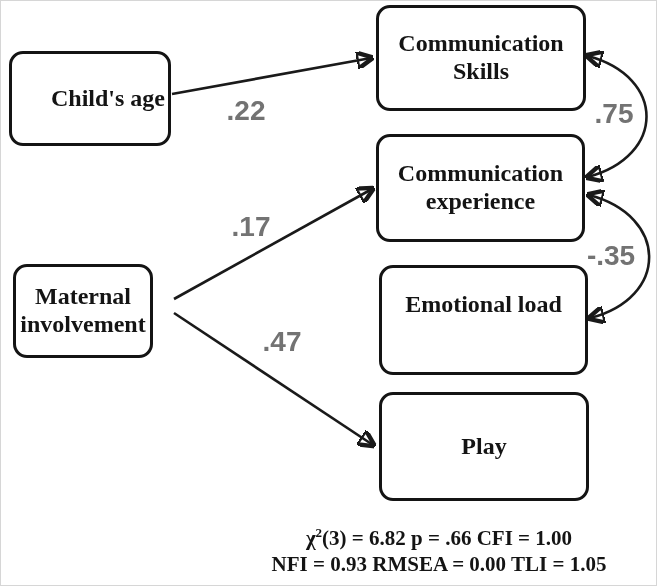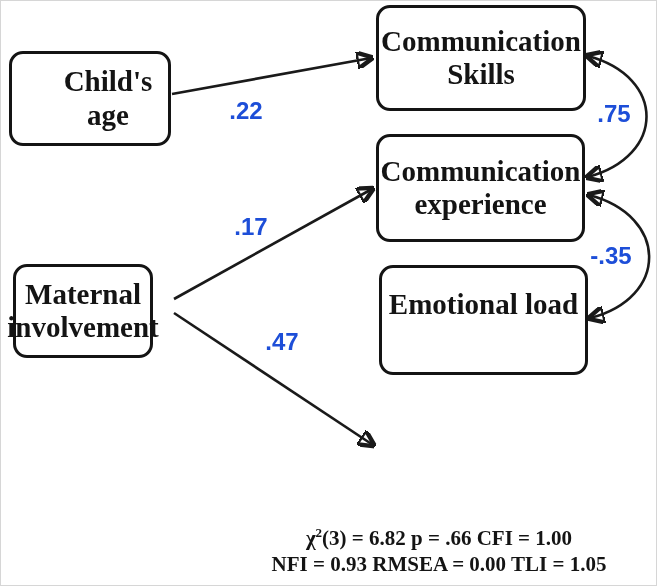--- a/index.html
+++ b/index.html
@@ -29,33 +29,33 @@
     border: 3px solid #141414;
     border-radius: 14px;
     background: #ffffff;
     display: flex;
     align-items: center;
     justify-content: center;
     text-align: center;
   }
   .node-label {
     font-weight: bold;
-    font-size: 29px;
+    font-size: 24px;
     line-height: 1.15;
     color: #141414;
     white-space: pre-line;
   }
   .node-emotional-load { padding-bottom: 30px; }
   .coef {
     position: absolute;
     transform: translate(-50%, -50%);
     font-family: "Liberation Sans", "DejaVu Sans", sans-serif;
     font-weight: bold;
-    font-size: 24px;
-    color: #1d4ed8;
+    font-size: 28px;
+    color: #737373;
     white-space: nowrap;
   }
   .stats {
     position: absolute;
     left: 218px;
     top: 524px;
     width: 440px;
     text-align: center;
     font-weight: bold;
     font-size: 21px;
@@ -102,20 +102,23 @@
 
   <div class="node node-emotional-load" style="left:378px; top:264px; width:209px; height:110px;">
     <span class="node-label">Emotional load</span>
   </div>
 
   <div class="node" style="left:12px; top:263px; width:140px; height:94px;">
     <span class="node-label">Maternal
 involvement</span>
   </div>
 
+  <div class="node" style="left:378px; top:391px; width:210px; height:109px;">
+    <span class="node-label">Play</span>
+  </div>
 
   <div class="coef" style="left:245px; top:110px;">.22</div>
 
   <div class="coef" style="left:250px; top:226px;">.17</div>
 
   <div class="coef" style="left:281px; top:341px;">.47</div>
 
   <div class="coef" style="left:613px; top:113px;">.75</div>
 
   <div class="coef" style="left:610px; top:255px;">-.35</div>

